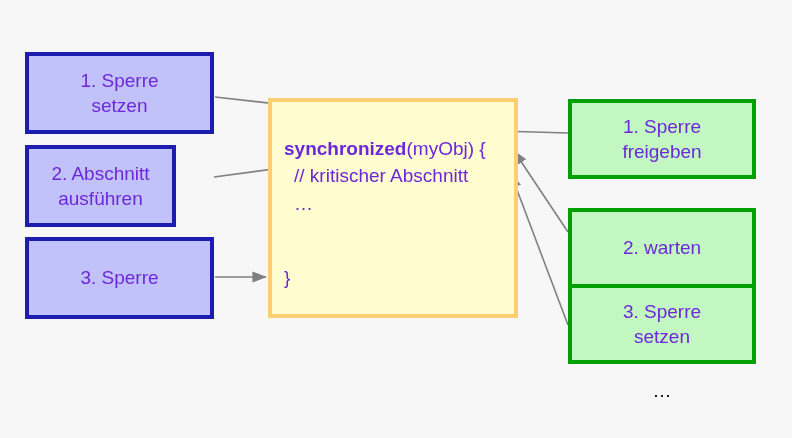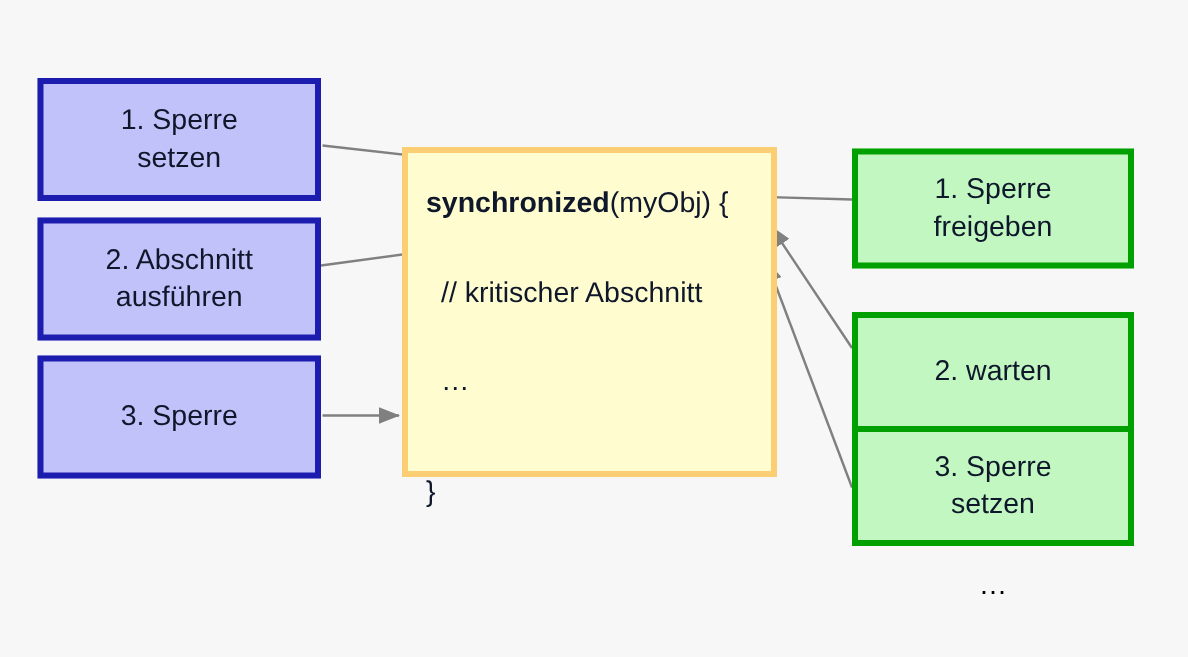--- a/index.html
+++ b/index.html
@@ -30,50 +30,49 @@
     pointer-events: none;
   }
   .box {
     position: absolute;
     box-sizing: border-box;
     display: flex;
     flex-direction: column;
     align-items: center;
     justify-content: center;
     text-align: center;
-    color: #0f172a;
+    color: #6d28d9;
     line-height: 1.32;
   }
   .box-blue {
     background: #c2c2fb;
     border: 4px solid #1c1cae;
     font-size: 19px;
   }
   .box-green {
     background: #c2f7c2;
     border: 4px solid #00a000;
     font-size: 19px;
   }
   .box-code {
     background: #fffcd0;
     border: 4px solid #fbce74;
     align-items: flex-start;
-    justify-content: space-between;
+    justify-content: center;
     text-align: left;
     padding: 20px 10px 10px 12px;
     font-size: 19px;
   }
   .code-line {
     display: block;
     white-space: nowrap;
     line-height: 1.45;
   }
   .code-line.indent {
     padding-left: 10px;
-    margin-top: 32px;
   }
   .kw {
     font-weight: bold;
   }
   .ellipsis-free {
     position: absolute;
     font-size: 19px;
     color: #000;
     text-align: center;
   }
@@ -104,21 +103,21 @@
     <line x1="568" y1="232" x2="514" y2="151" stroke="#808080" stroke-width="1.6" marker-end="url(#ah)"></line>
 
     <line x1="568" y1="325" x2="511" y2="174" stroke="#808080" stroke-width="1.6" marker-end="url(#ah)"></line>
   </svg>
 
   <div class="box box-blue" style="left:25px; top:52px; width:189px; height:82px;">
     <span class="lbl-line">1. Sperre</span>
     <span class="lbl-line">setzen</span>
   </div>
 
-  <div class="box box-blue" style="left:25px; top:145px; width:189px; height:82px;">
+  <div class="box box-blue" style="left:25px; top:145px; width:151px; height:82px;">
     <span class="lbl-line">2. Abschnitt</span>
     <span class="lbl-line">ausführen</span>
   </div>
 
   <div class="box box-blue" style="left:25px; top:237px; width:189px; height:82px;">
     <span class="lbl-line">3. Sperre</span>
   </div>
 
   <div class="box box-code" style="left:268px; top:98px; width:250px; height:220px;">
     <span class="code-line"><span class="kw">synchronized</span><span>(myObj) {</span></span>

